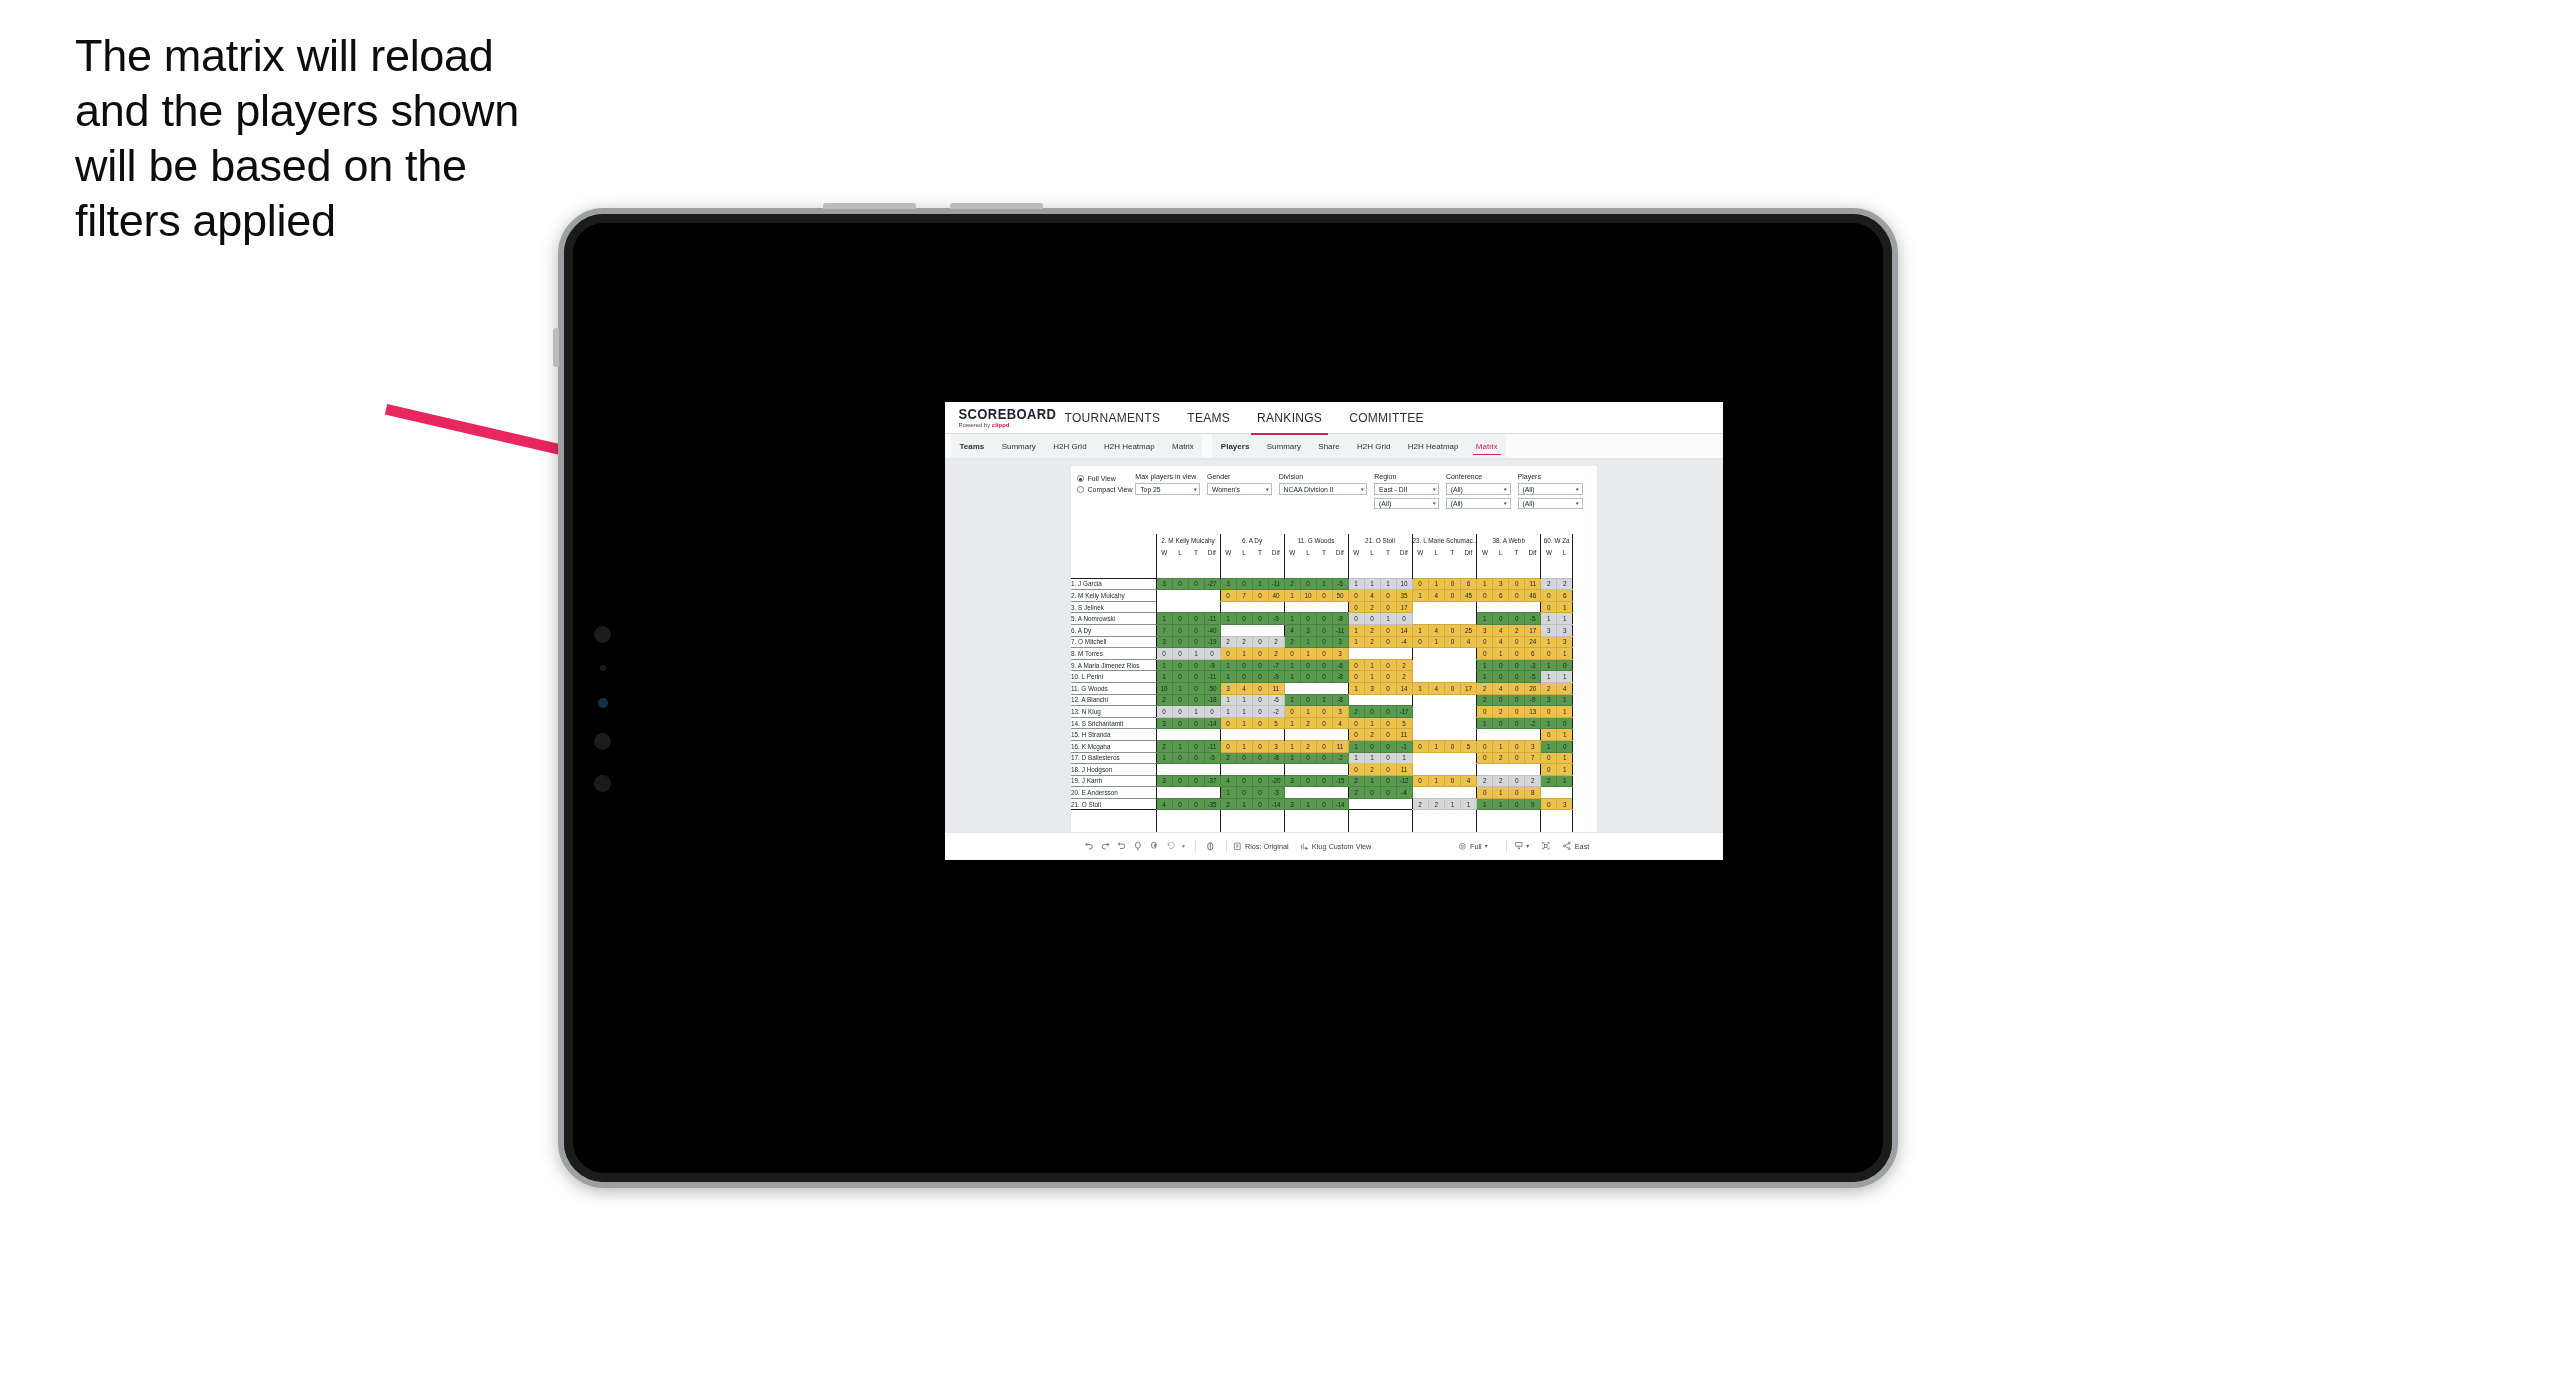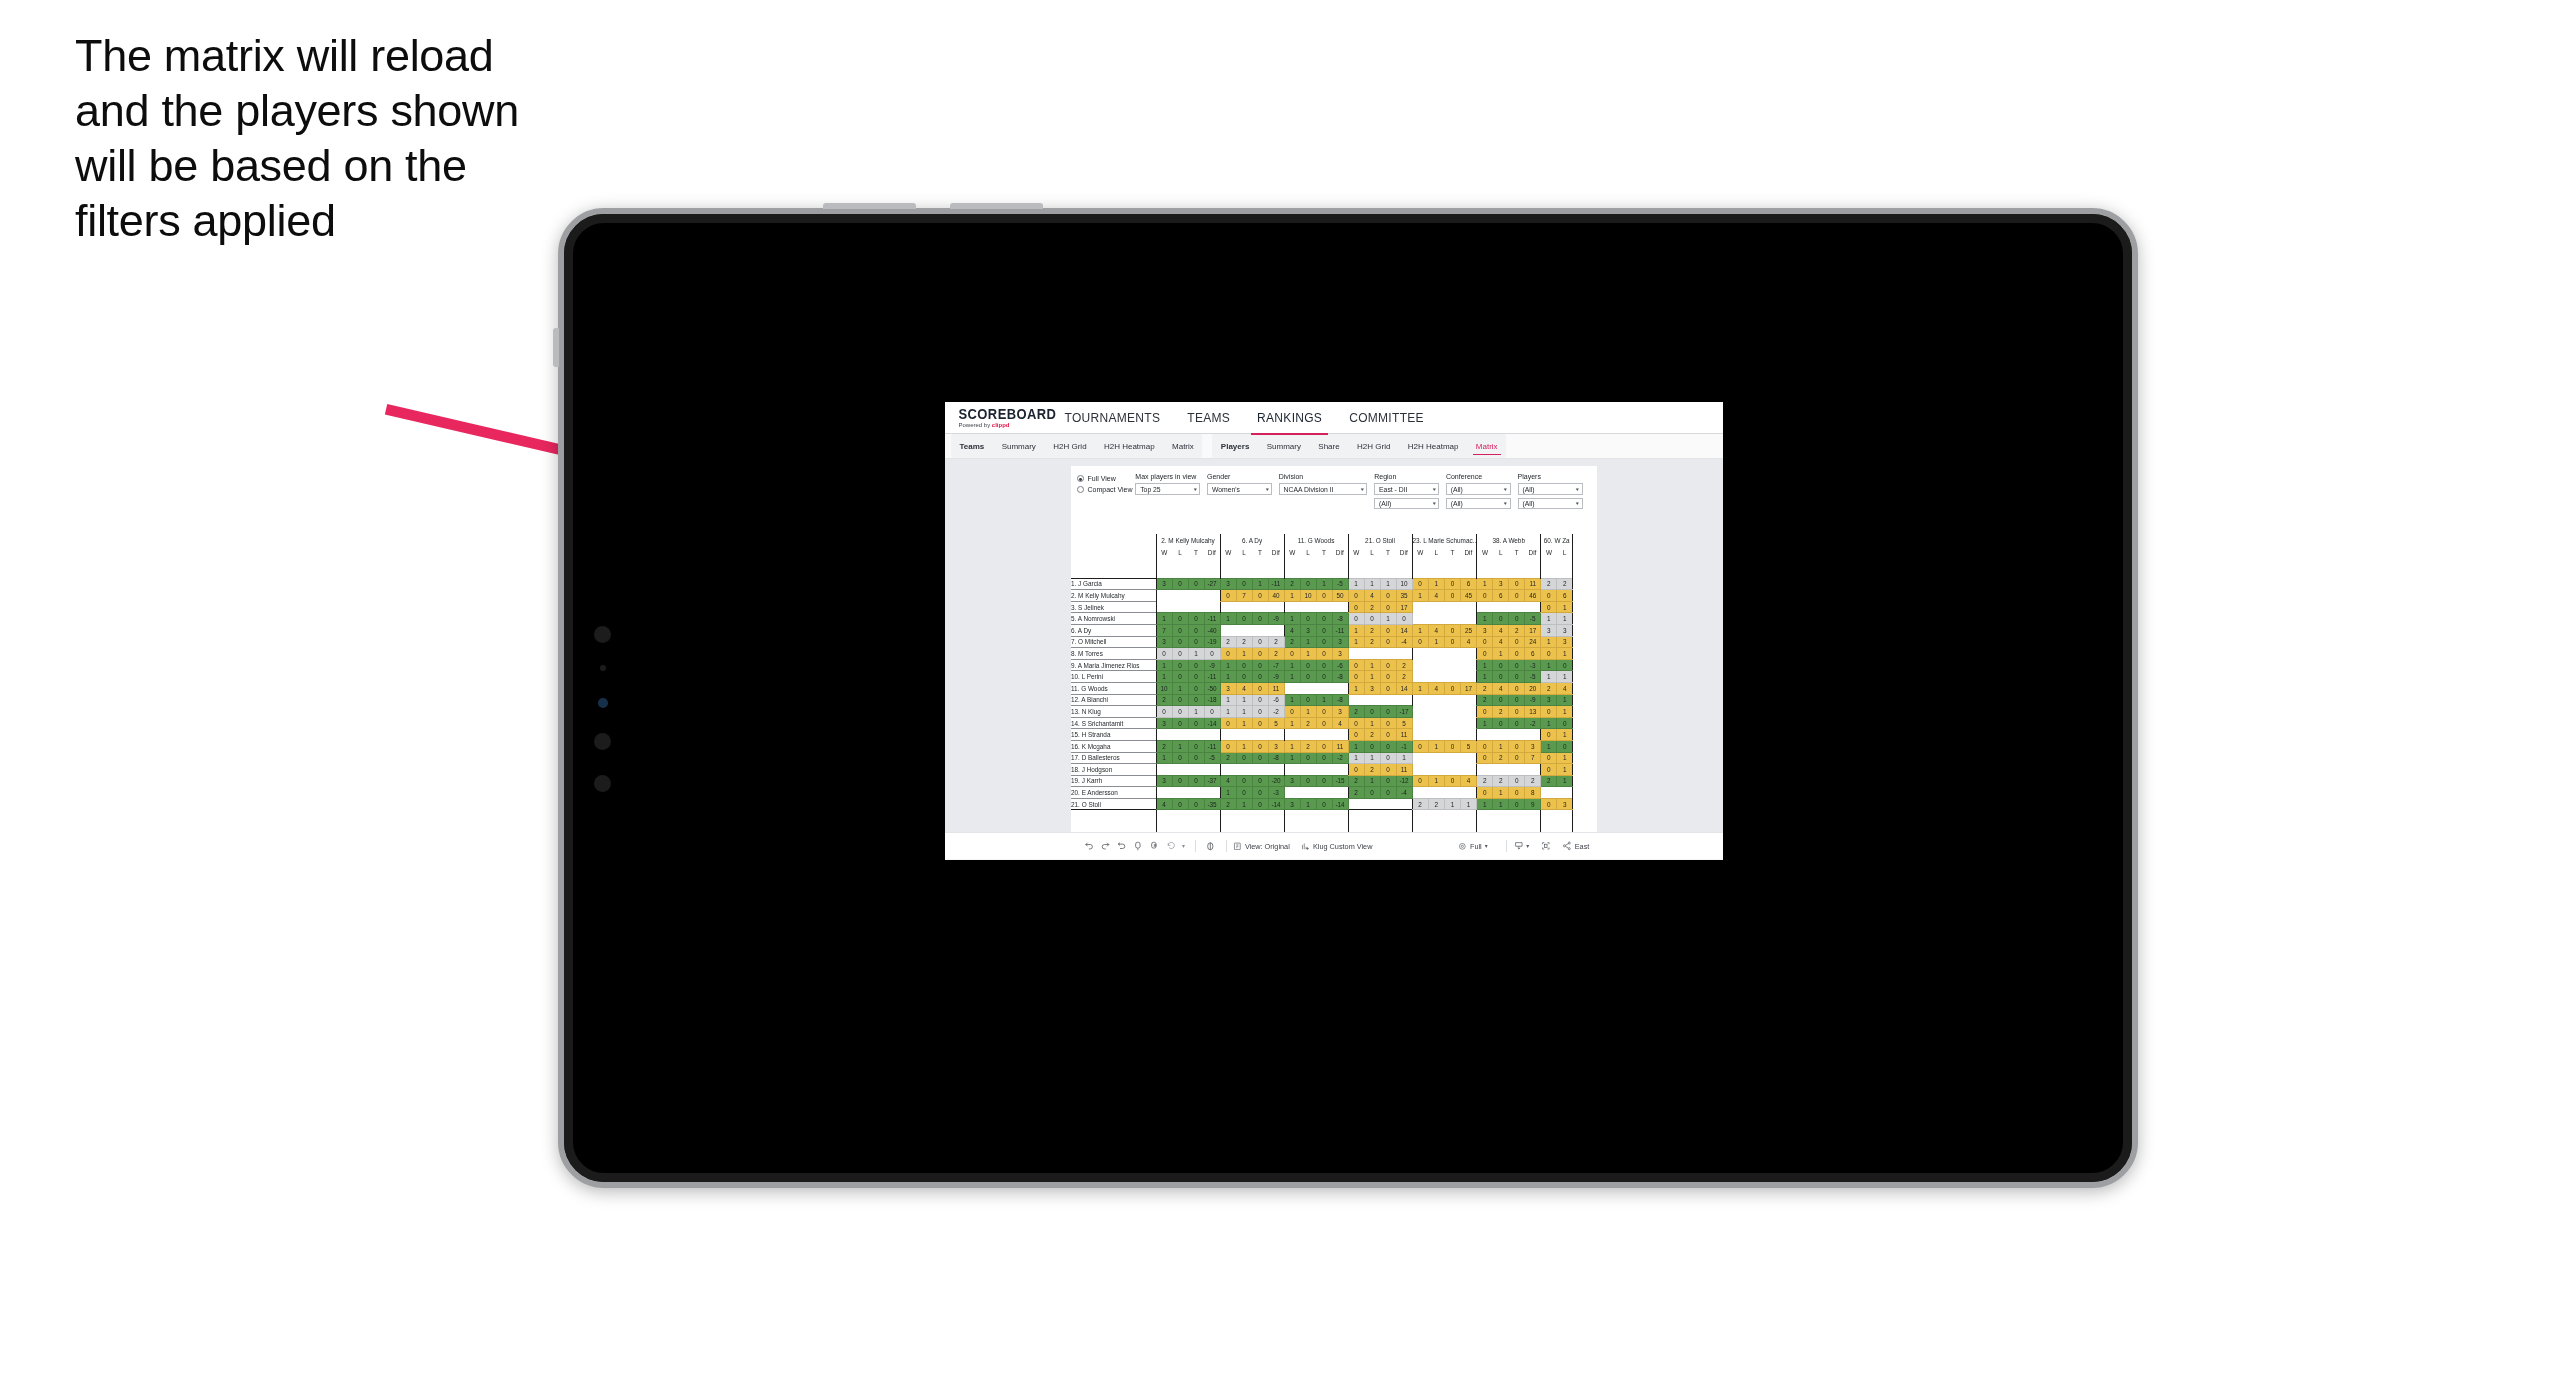--- a/index.html
+++ b/index.html
@@ -24,21 +24,21 @@
     letter-spacing: -0.3px;
   }
 
   
   #arrow-svg { position:absolute; left:0; top:0; width:2576px; height:1386px; pointer-events:none; }
 
   
   #tablet {
     position: absolute;
     left: 558px; top: 208px;
-    width: 1580px; height: 980px;
+    width: 1340px; height: 980px;
     background: #121212;
     border-radius: 46px;
     border: 6.8px solid #9d9fa2;
     box-shadow: 0 3.9px 17.4px rgba(0,0,0,0.28);
   }
   #tablet-inner {
     position:absolute; left:0; top:0; right:0; bottom:0;
     border-radius: 40px;
     border: 9.7px solid #1b1b1b;
     background:#000;
@@ -1094,21 +1094,21 @@
                 <ellipse cx="12" cy="12" rx="6" ry="8"></ellipse>
                 <path d="M12 4v16"></path>
               </svg>
           </div>
           <div class="tb-sep"></div>
           <div class="tb-item">
             <svg class="ic" width="8.7" height="8.7" viewBox="0 0 24 24" fill="none" stroke="#54585f" stroke-width="1.8">
                 <rect x="4" y="3" width="16" height="18" rx="1"></rect>
                 <path d="M9 8h6M9 12h6M9 16h3"></path>
               </svg>
-            <span>View: Original</span>
+            <span>Rios: Original</span>
           </div>
           <div class="tb-item">
             <svg class="ic" width="8.7" height="8.7" viewBox="0 0 24 24" fill="none" stroke="#54585f" stroke-width="1.8">
                 <path d="M4 20V8M9 20V4M14 20v-7"></path>
                 <path d="M18 14v8M14 18h8"></path>
               </svg>
             <span>Klug Custom View</span>
           </div>
           <div class="tb-spacer"></div>
           <div class="tb-item">

